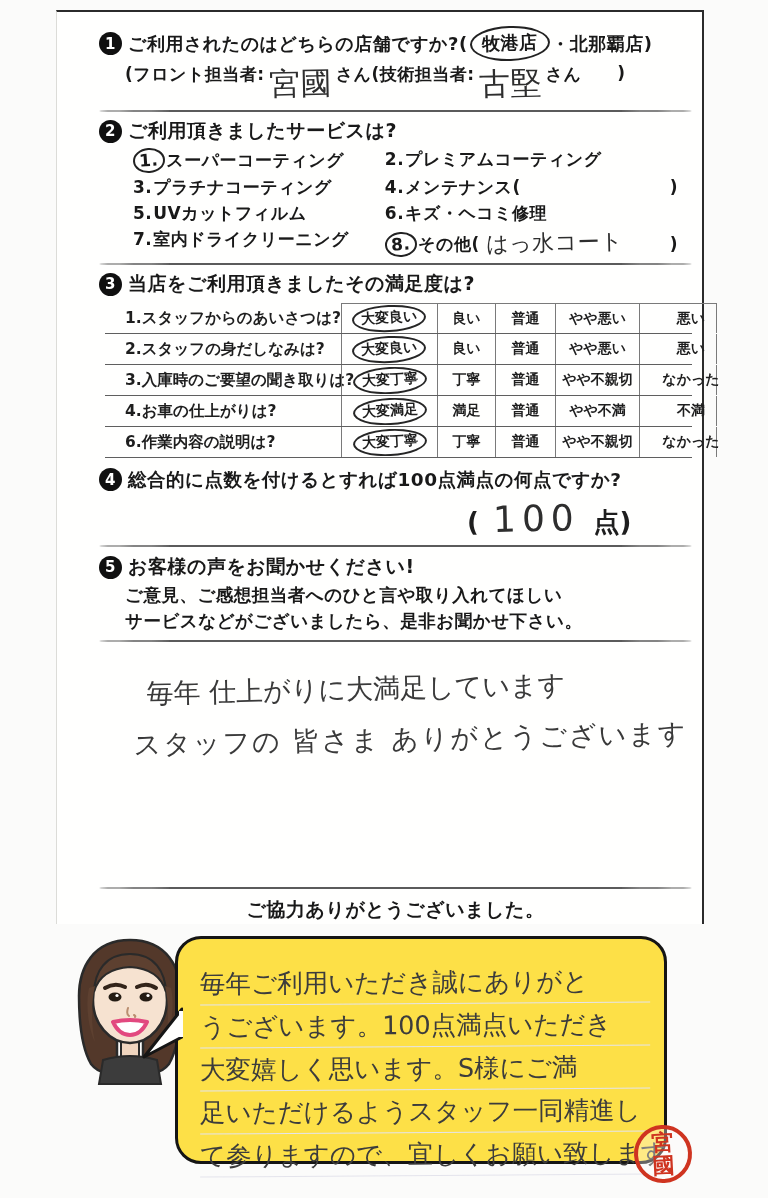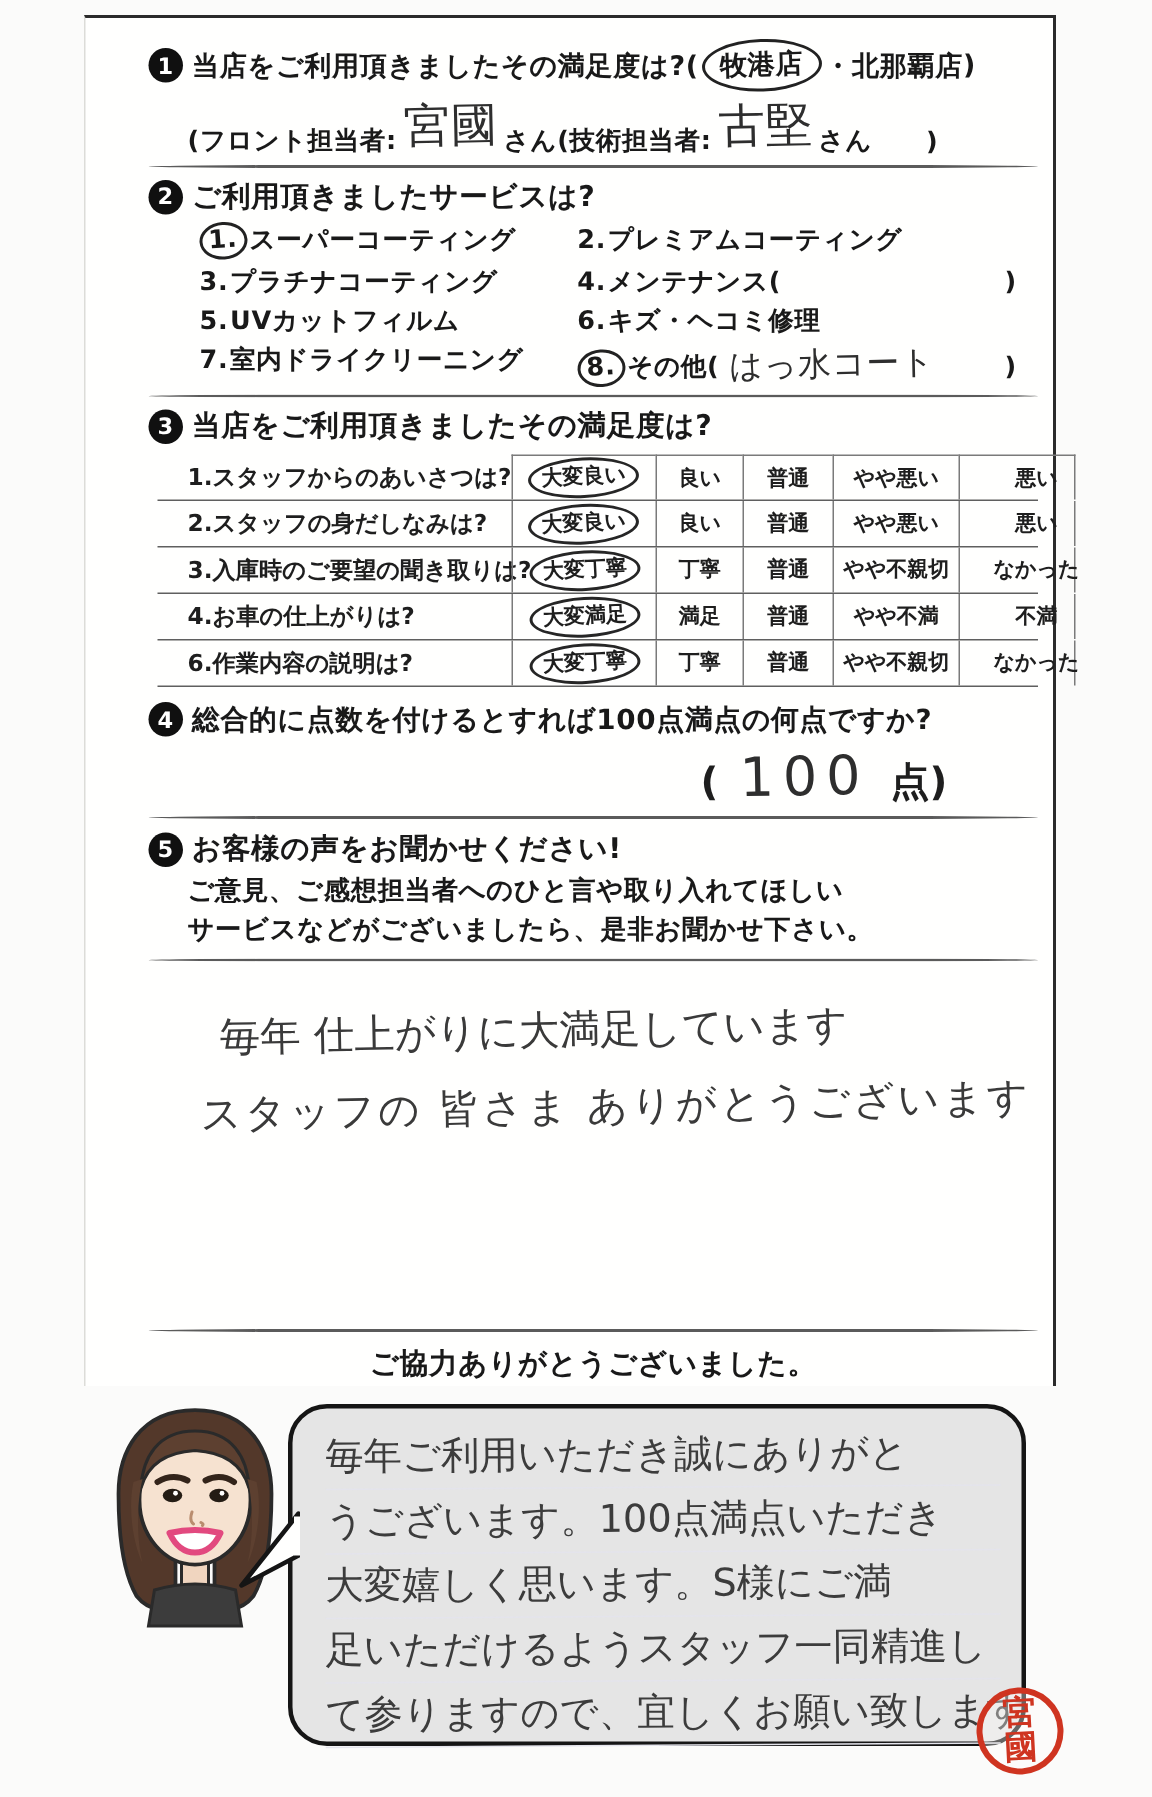--- a/index.html
+++ b/index.html
@@ -15,21 +15,21 @@
   .rule { border-bottom:2px solid rgba(50,50,50,.8); border-radius:40%/100%; margin:5px 0 6px 0; }
   .badge { display:inline-flex; align-items:center; justify-content:center; width:23px; height:23px;
            border-radius:50%; background:#101010; color:#fff; font-weight:700; font-size:15px;
            margin-right:6px; flex:0 0 auto; }
   .row { display:flex; align-items:baseline; }
   .hand { color:#2e2e2e; font-weight:400; transform:rotate(-1.2deg); display:inline-block; }
 
   .q1-line1 { font-size:18px; align-items:center; margin-bottom:2px; white-space:nowrap; }
   .circ-store { border:2.2px solid #222; border-radius:50%; padding:3px 10px 4px 10px;
                 transform:rotate(-2deg); display:inline-block; margin:0 2px; }
-  .q1-line2 { font-size:17px; margin-left:26px; align-items:flex-end; white-space:nowrap; }
+  .q1-line2 { font-size:17px; margin-left:26px; align-items:flex-start; white-space:nowrap; }
   .name-hand { font-size:31px; margin:0 4px; }
 
   .q2-head { font-size:19px; align-items:center; margin:6px 0 4px 0; }
   .svc-grid { display:grid; grid-template-columns:1fr 1.22fr; row-gap:3px; margin:2px 0 4px 34px; font-size:17px; }
   .svc { display:flex; align-items:baseline; white-space:nowrap; padding-right:14px; }
   .svc .num { font-weight:700; margin-right:1px; }
   .circnum { border:2px solid #222; border-radius:50%; padding:0 5px 1px 4px; transform:rotate(-4deg); }
   .svc-suffix { margin-left:auto; font-weight:700; }
   .svc-hand { font-size:22px; margin:0 6px; }
 
@@ -55,43 +55,43 @@
   .comment { margin:14px 0 0 48px; font-size:27px; line-height:1.9; color:#3a3a3a; }
   .comment .c2 { margin-left:-14px; letter-spacing:2px; }
   .spacer { height:118px; }
   .closing { text-align:center; font-size:19px; margin:8px 0 10px 0; }
 
   
   .footer { position:absolute; left:0; top:928px; width:768px; height:270px; }
   .avatar-wrap { position:absolute; left:52px; top:6px; width:156px; text-align:center; }
   .caption { font-size:16px; font-weight:700; line-height:1.4; margin-top:2px; white-space:nowrap; }
 
-  .bubble { position:absolute; left:192px; top:8px; width:492px; height:228px;
-            border:3px solid #151515; border-radius:26px; background:#e5e5e5; padding:10px 14px 0 22px; }
+  .bubble { position:absolute; left:175px; top:8px; width:492px; height:228px;
+            border:3px solid #151515; border-radius:26px; background:#fde047; padding:22px 14px 0 22px; }
   .bline { font-size:25.5px; color:#3c3c3c; line-height:43px; height:43px; white-space:nowrap;
            border-bottom:1px solid #e4e4ec; transform:rotate(-.4deg); }
   .bline:last-child { border-bottom:none; }
   .tail { position:absolute; left:-37px; top:66px; }
   .stamp { position:absolute; right:-28px; bottom:-22px; width:58px; height:58px;
            border:4.5px solid #cf3420; border-radius:50%; display:flex; flex-direction:column;
            align-items:center; justify-content:center; color:#cf3420; font-weight:700;
            background:rgba(255,252,250,.35); transform:rotate(-3deg); }
   .stamp span { font-size:22px; line-height:23px; }
 </style>
 </head>
 <body>
 
 <div class="page">
 
   <div class="card">
 
     
     <div class="row q1-line1 printed">
       <span class="badge">1</span>
-      <span>当店をご利用頂きましたその満足度は?(</span>
+      <span>ご利用されたのはどちらの店舗ですか?(</span>
       <span class="circ-store">牧港店</span>
       <span>・</span>
       <span>北那覇店</span>
       <span>)</span>
     </div>
     <div class="row q1-line2 printed">
       <span>(フロント担当者:</span>
       <span class="hand name-hand">宮國</span>
       <span>さん</span>
       <span>(技術担当者:</span>

